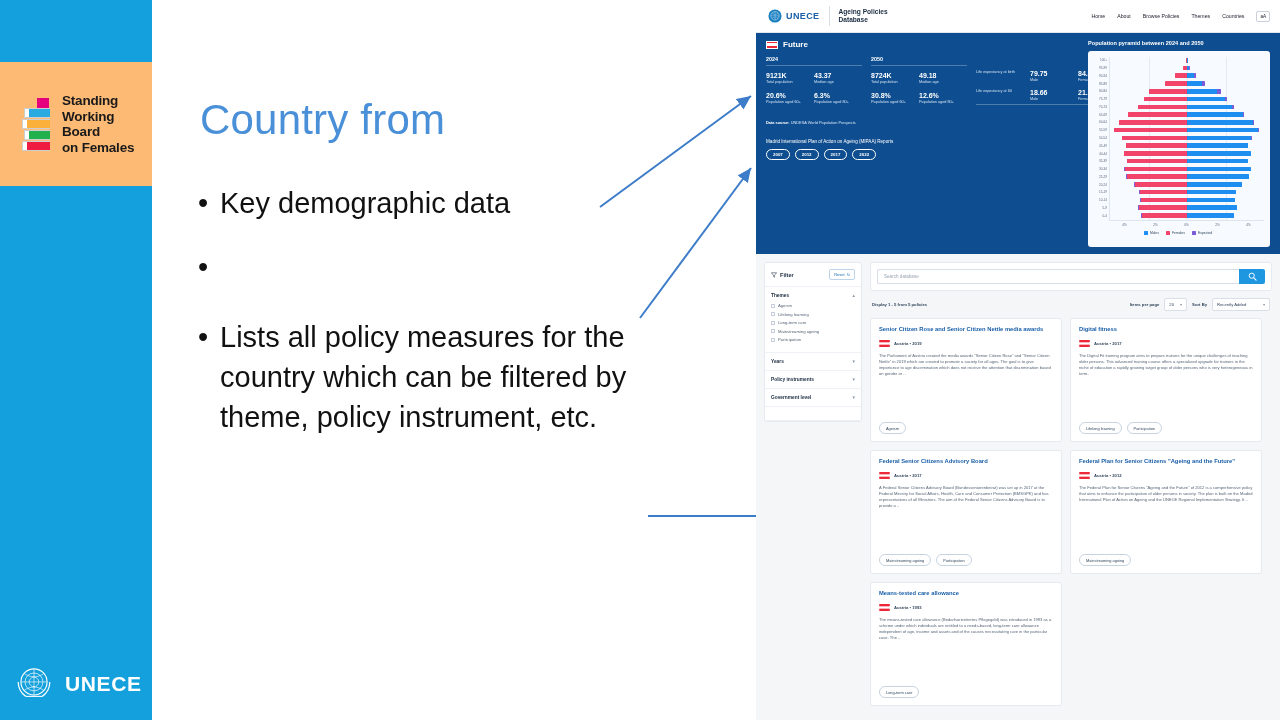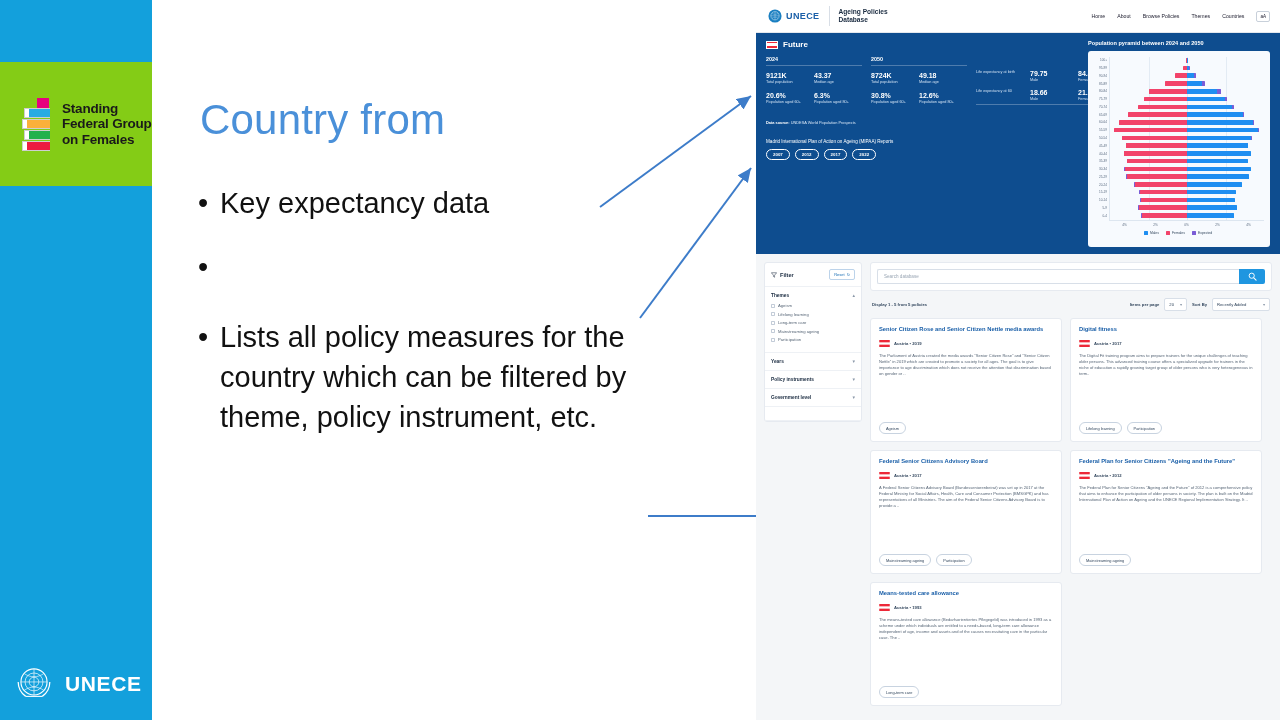--- a/index.html
+++ b/index.html
@@ -12,21 +12,21 @@
 
   
   .slide-sidebar {
     position: absolute; left: 0; top: 0;
     width: 152px; height: 720px;
     background: #13a0dc;
   }
   .swg-logo-box {
     position: absolute; left: 0; top: 62px;
     width: 152px; height: 124px;
-    background: #84cc16;
+    background: #fdba74;
     display: flex; align-items: center; gap: 6px;
     padding-left: 22px;
   }
   .swg-bars { width: 34px; height: 52px; position: relative; flex: none; }
   .swg-bars i { position: absolute; display: block; }
   .bar-pink   { left: 15px; top: 0px;  width: 12px; height: 10px; background: #e6007e; }
   .bar-white1 { left: 2px;  top: 10px; width: 26px; height: 10px; background: #ffffff; border: 1px solid #cfcfcf; }
   .bar-cyan   { left: 7px;  top: 11px; width: 21px; height: 8px;  background: #29abe2; }
   .bar-white2 { left: 0px;  top: 21px; width: 28px; height: 10px; background: #ffffff; border: 1px solid #cfcfcf; }
   .bar-yellow { left: 5px;  top: 22px; width: 23px; height: 8px;  background: #fbb03b; }
@@ -215,21 +215,21 @@
         <i class="bar-cyan"></i>
       <i class="bar-white2"></i>
         <i class="bar-yellow"></i>
       <i class="bar-white3"></i>
         <i class="bar-green"></i>
       <i class="bar-white4"></i>
         <i class="bar-red"></i>
     </div>
     <div class="swg-text">
       <div>Standing</div>
-      <div>Federal Group</div>
+      <div>Working Board</div>
       <div>on Females</div>
     </div>
   </div>
 
   <div class="unece-mark">
     <svg class="un-emblem" viewBox="0 0 64 64">
       <circle cx="32" cy="29" r="19" fill="none" stroke="#ffffff" stroke-width="1.6"></circle>
       <circle cx="32" cy="29" r="13" fill="none" stroke="#ffffff" stroke-width="1"></circle>
       <circle cx="32" cy="29" r="7" fill="none" stroke="#ffffff" stroke-width="1"></circle>
       <path d="M13 29h38M32 10v38M18 17c9 6 19 6 28 0M18 41c9-6 19-6 28 0" stroke="#ffffff" stroke-width="0.9" fill="none"></path>
@@ -239,21 +239,21 @@
     </svg>
     <span class="unece-word">UNECE</span>
   </div>
 </div>
 
 <div class="slide-title">Country from</div>
 
 <div class="bullets">
   <div class="bullet b1">
     <span class="dot">•</span>
-    <span>Key expectancy data</span>
+    <span>Key demographic data</span>
   </div>
   <div class="bullet b2">
     <span class="dot">•</span>
   </div>
   <div class="bullet b3">
     <span class="dot">•</span>
     <span>Lists all policy measures for the country which can be filtered by theme, policy instrument, etc.</span>
   </div>
 </div>
 

